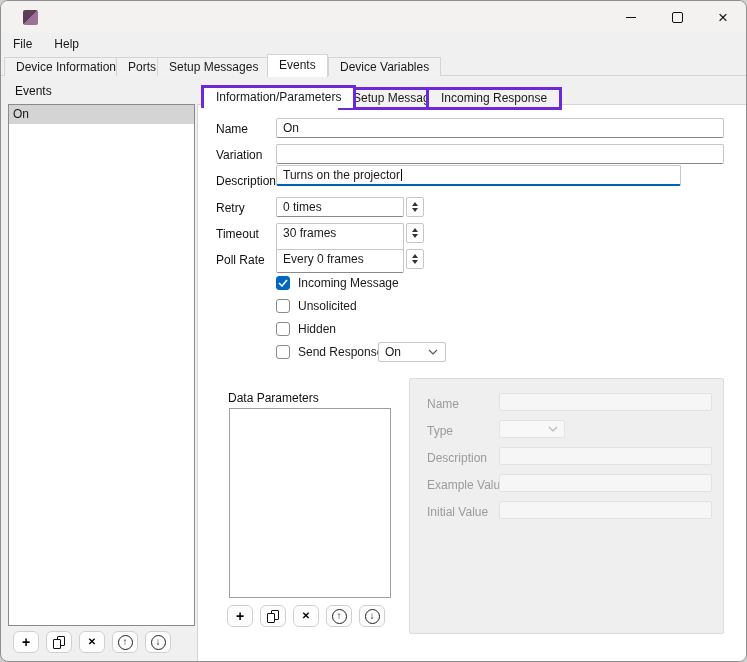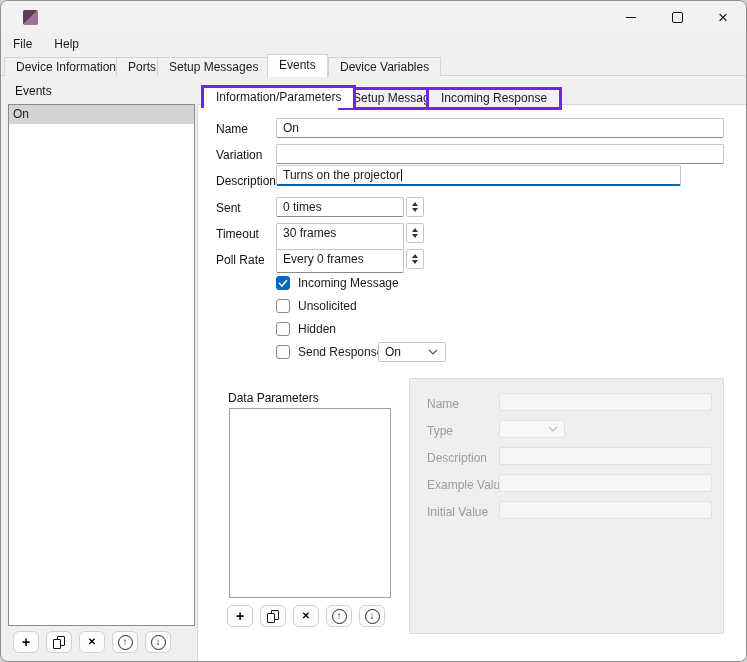--- a/index.html
+++ b/index.html
@@ -137,21 +137,21 @@
 
   <span class="f-label" style="left:215px;top:121px;">Name</span>
   <div class="input" style="left:275px;top:117px;width:448px;height:20px;"><span>On</span></div>
 
   <span class="f-label" style="left:215px;top:147px;">Variation</span>
   <div class="input" style="left:275px;top:143px;width:448px;height:20px;"><span></span></div>
 
   <span class="f-label" style="left:215px;top:173px;">Description</span>
   <div class="input focused" style="left:275px;top:164px;width:405px;height:21px;"><span>Turns on the projector</span><span class="caret"></span></div>
 
-  <span class="f-label" style="left:215px;top:200px;">Sent</span>
+  <span class="f-label" style="left:215px;top:200px;">Retry</span>
   <div class="input" style="left:275px;top:196px;width:128px;height:20px;"><span>0 times</span></div>
   <div class="spin-btns" style="left:405px;top:196px;">
       <span class="tri-up"></span>
       <span class="tri-down"></span>
     </div>
 
   <span class="f-label" style="left:215px;top:226px;">Timeout</span>
   <div class="input" style="left:275px;top:222px;width:128px;height:32px;"><span>30 frames</span></div>
   <div class="spin-btns" style="left:405px;top:222px;">
       <span class="tri-up"></span>

